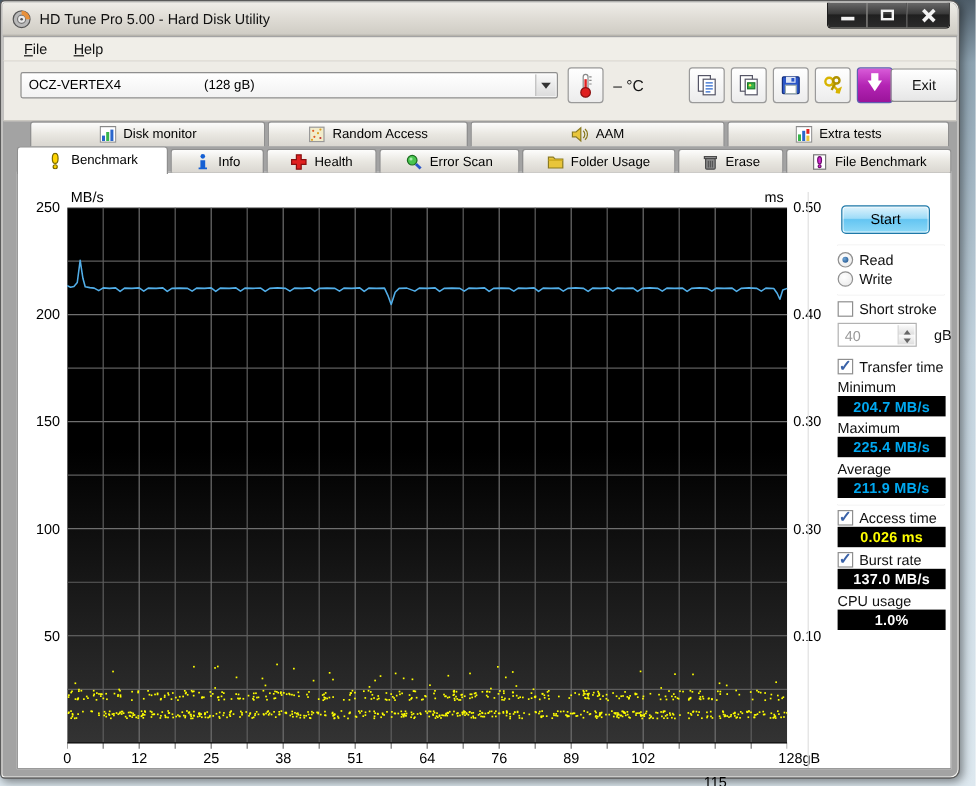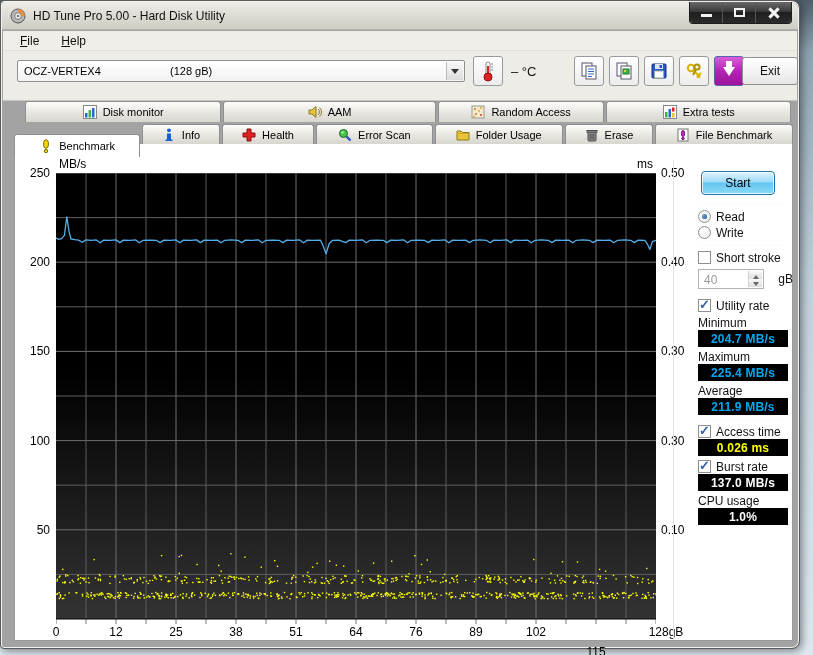--- a/index.html
+++ b/index.html
@@ -62,21 +62,21 @@
     font-size:12px; color:#111; display:flex; align-items:center; justify-content:center; }
 
   
   .tabrow1 { position:absolute; left:24px; top:100px; height:21px; width:766px; display:flex; gap:2px; }
   .tabrow2 { position:absolute; left:13px; top:121px; height:22px; width:779px; display:flex; gap:2px; z-index:3; }
   .tab, .tab2 { background:linear-gradient(180deg,#fdfdfc 0,#e9e7e1 50%,#d9d6d0 100%);
     border:1px solid #8f8f8f; border-bottom:none; border-radius:3px 3px 0 0;
     display:flex; align-items:center; justify-content:center; gap:6px;
     font-size:11px; color:#000; height:21px; }
   .tab2 { height:20px; margin-top:2px; }
-  .tab2.active { background:#fff; height:23px; margin-top:12px; position:relative; z-index:4; }
+  .tab2.active { background:#fff; height:23px; margin-top:0; position:relative; z-index:4; }
   .ticon { width:14px; height:14px; flex:0 0 auto; }
 
   
   .page { position:absolute; left:13px; top:142px; width:779px; height:498px;
     background:#fff; border:1px solid #9a9a9a; z-index:2; }
 
   
   .chart-region { position:absolute; inset:0; }
   .axis-title { position:absolute; font-size:12px; color:#000; }
   #plot-svg { position:absolute; left:41px; top:29px; }
@@ -218,39 +218,39 @@
   <div class="tabrow1" id="tabrow1">
     <div class="tab" style="flex:196">
       <svg class="ticon" viewBox="0 0 14 14">
         <rect x="0.5" y="0.5" width="13" height="13" fill="#fff" stroke="#888"></rect>
         <rect x="2" y="8" width="2.5" height="4.5" fill="#2a66cc"></rect>
           <rect x="5.5" y="5" width="2.5" height="7.5" fill="#39b54a"></rect>
         <rect x="9" y="3" width="2.5" height="9.5" fill="#2a66cc"></rect>
       </svg>
       <span>Disk monitor</span>
     </div>
-    <div class="tab" style="flex:212">
-      <svg class="ticon" viewBox="0 0 14 14">
-        <polygon points="1,5 4,5 8,1.5 8,12.5 4,9 1,9" fill="#e8c53a" stroke="#8a7a20"></polygon>
-        <path d="M10 4 A4 4 0 0 1 10 10" fill="none" stroke="#8a7a20"></path>
-        <path d="M11.5 2.5 A6 6 0 0 1 11.5 11.5" fill="none" stroke="#8a7a20"></path>
-      </svg>
-      <span>AAM</span>
-    </div>
     <div class="tab" style="flex:166">
       <svg class="ticon" viewBox="0 0 14 14">
         <rect x="1" y="1" width="12" height="12" fill="#f2ecca" stroke="#999"></rect>
         <circle cx="4" cy="4" r=".9" fill="#e05a20"></circle>
           <circle cx="8" cy="6" r=".9" fill="#e0a020"></circle>
         <circle cx="5" cy="9" r=".9" fill="#e05a20"></circle>
           <circle cx="10" cy="10" r=".9" fill="#c03030"></circle>
         <circle cx="10" cy="3" r=".9" fill="#e0a020"></circle>
           <circle cx="3" cy="11.5" r=".9" fill="#e0a020"></circle>
       </svg>
       <span>Random Access</span>
+    </div>
+    <div class="tab" style="flex:212">
+      <svg class="ticon" viewBox="0 0 14 14">
+        <polygon points="1,5 4,5 8,1.5 8,12.5 4,9 1,9" fill="#e8c53a" stroke="#8a7a20"></polygon>
+        <path d="M10 4 A4 4 0 0 1 10 10" fill="none" stroke="#8a7a20"></path>
+        <path d="M11.5 2.5 A6 6 0 0 1 11.5 11.5" fill="none" stroke="#8a7a20"></path>
+      </svg>
+      <span>AAM</span>
     </div>
     <div class="tab" style="flex:184">
       <svg class="ticon" viewBox="0 0 14 14">
         <rect x="0.5" y="0.5" width="13" height="13" fill="#fff" stroke="#888"></rect>
         <rect x="2" y="7" width="2.5" height="5.5" fill="#39b54a"></rect>
           <rect x="5.5" y="4" width="2.5" height="8.5" fill="#2a66cc"></rect>
         <rect x="9" y="2.5" width="2.5" height="4" fill="#e02020"></rect>
           <rect x="9" y="8" width="2.5" height="4.5" fill="#e8c53a"></rect>
       </svg>
       <span>Extra tests</span>
@@ -1326,21 +1326,21 @@
           <span class="spin">
               <i class="up"></i>
               <i class="dn"></i>
             </span>
         </span>
         <span class="unit">gB</span>
       </div>
 
       <div class="row" style="margin-top:9px">
         <span class="checkbox on"></span>
-        <span>Utility rate</span>
+        <span>Transfer time</span>
       </div>
 
       <div class="statlabel" style="margin-top:3px">Minimum</div>
       <div class="vbox" id="min-box" style="margin-top: 1px; color: rgb(0, 168, 240);">204.7 MB/s</div>
       <div class="statlabel" style="margin-top:3px">Maximum</div>
       <div class="vbox" id="max-box" style="margin-top: 1px; color: rgb(0, 168, 240);">225.4 MB/s</div>
       <div class="statlabel" style="margin-top:3px">Average</div>
       <div class="vbox" id="avg-box" style="margin-top: 1px; color: rgb(0, 168, 240);">211.9 MB/s</div>
 
       <div class="sep" style="margin-top:5px"></div>

